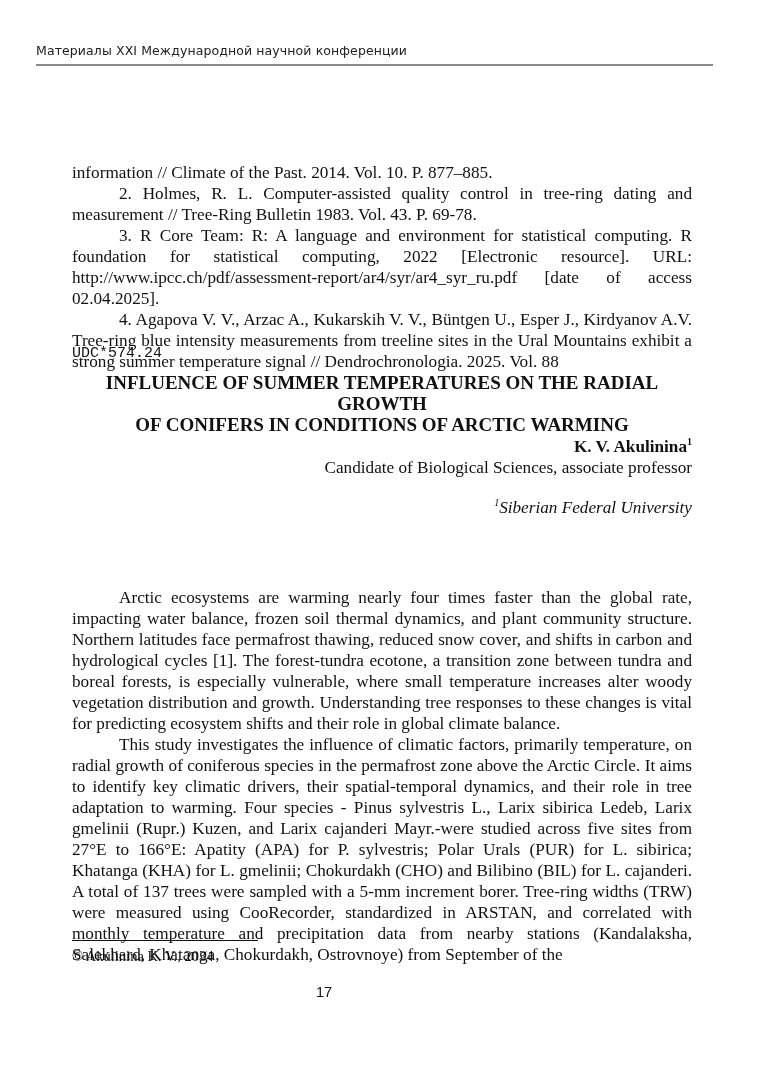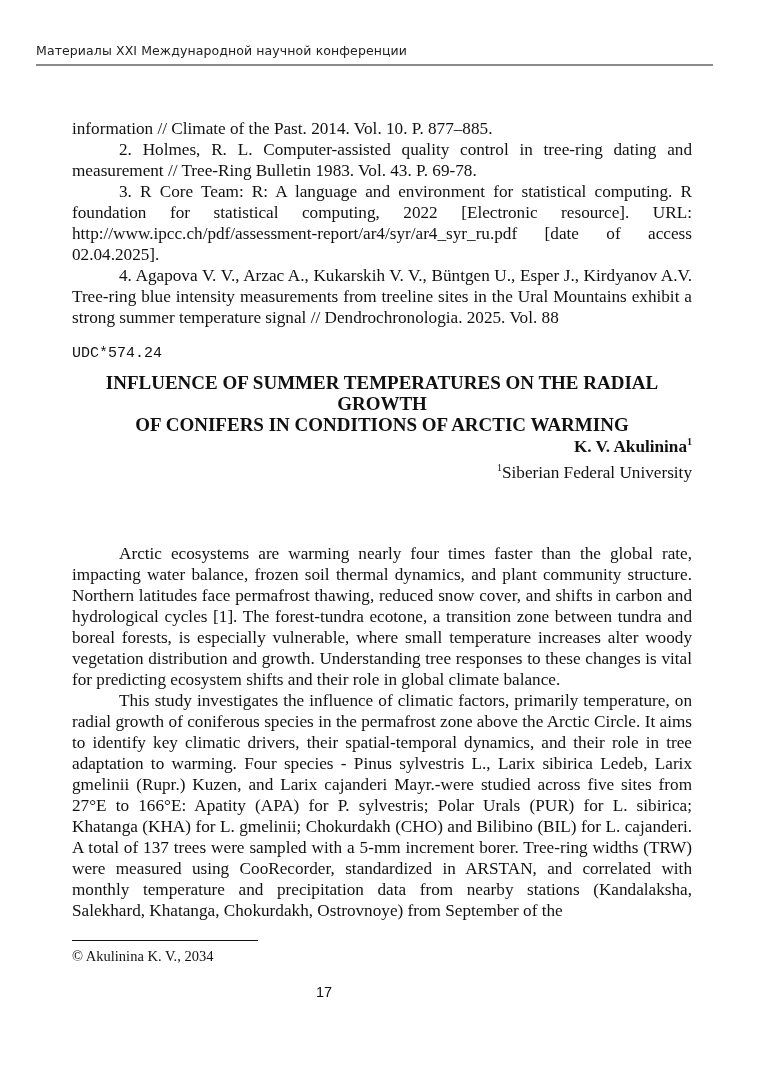--- a/index.html
+++ b/index.html
@@ -8,37 +8,37 @@
     position: absolute; left: 36px; top: 43px; width: 676px;
     font-family: "DejaVu Sans", sans-serif; font-size: 12.5px; color: #222;
     letter-spacing: 0.1px;
   }
   .header-rule {
     position: absolute; left: 36px; top: 64px; width: 677px; height: 2px; background: #8a8a8a;
   }
   .body-text {
     position: absolute; left: 72px; width: 620px;
     font-family: "Liberation Serif", serif; font-size: 17.2px; line-height: 21px;
-    text-align: justify; color: #111;
+    text-align: justify; color: #111; margin-top: 44px;
   }
   .p { margin: 0; }
   .indent { text-indent: 47px; }
   .refs { top: 118px; }
   .udc { position: absolute; left: 72px; top: 345px; font-family: Liberation Mono, monospace; font-size: 15px; }
   .title {
     position: absolute; left: 72px; top: 372px; width: 620px; text-align: center;
     font-family: "Liberation Serif", serif; font-weight: bold; font-size: 19px; line-height: 21px;
   }
   .authors {
     position: absolute; left: 72px; top: 436px; width: 620px; text-align: right;
     font-family: "Liberation Serif", serif; font-size: 17.2px; line-height: 21px;
   }
   .authors .name { font-weight: bold; }
   .authors sup { font-size: 10px; vertical-align: 7px; line-height: 0; }
-  .authors .affil { margin-top: 5px; }
+  .authors .affil { font-style: italic; margin-top: 19px; }
   .main { top: 543px; }
   .fn-rule { position: absolute; left: 72px; top: 940px; width: 186px; height: 1px; background: #111; }
   .footnote { position: absolute; left: 72px; top: 948px; font-family: "Liberation Serif", serif; font-size: 14.5px; }
   .page-num { position: absolute; left: 0; width: 648px; top: 984px; text-align: center; font-family: Liberation Sans, sans-serif; font-size: 14.5px; }
 </style>
 </head>
 <body>
 
 <div class="header">Материалы XXI Международной научной конференции</div>
 <div class="header-rule"></div>
@@ -54,20 +54,21 @@
 
 <div class="title">
   <div>INFLUENCE OF SUMMER TEMPERATURES ON THE RADIAL GROWTH</div>
   <div>OF CONIFERS IN CONDITIONS OF ARCTIC WARMING</div>
 </div>
 
 <div class="authors">
   <div class="name">
     <span>K. V. Akulinina</span><sup>1</sup>
   </div>
+  <div>Candidate of Biological Sciences, associate professor</div>
   <div class="affil">
     <sup>1</sup><span>Siberian Federal University</span>
   </div>
 </div>
 
 <div class="body-text main">
   <p class="p indent">Arctic ecosystems are warming nearly four times faster than the global rate, impacting water balance, frozen soil thermal dynamics, and plant community structure. Northern latitudes face permafrost thawing, reduced snow cover, and shifts in carbon and hydrological cycles [1]. The forest-tundra ecotone, a transition zone between tundra and boreal forests, is especially vulnerable, where small temperature increases alter woody vegetation distribution and growth. Understanding tree responses to these changes is vital for predicting ecosystem shifts and their role in global climate balance.</p>
   <p class="p indent">This study investigates the influence of climatic factors, primarily temperature, on radial growth of coniferous species in the permafrost zone above the Arctic Circle. It aims to identify key climatic drivers, their spatial-temporal dynamics, and their role in tree adaptation to warming. Four species - Pinus sylvestris L., Larix sibirica Ledeb, Larix gmelinii (Rupr.) Kuzen, and Larix cajanderi Mayr.-were studied across five sites from 27°E to 166°E: Apatity (APA) for P. sylvestris; Polar Urals (PUR) for L. sibirica; Khatanga (KHA) for L. gmelinii; Chokurdakh (CHO) and Bilibino (BIL) for L. cajanderi. A total of 137 trees were sampled with a 5-mm increment borer. Tree-ring widths (TRW) were measured using CooRecorder, standardized in ARSTAN, and correlated with monthly temperature and precipitation data from nearby stations (Kandalaksha, Salekhard, Khatanga, Chokurdakh, Ostrovnoye) from September of the</p>
 </div>
 

